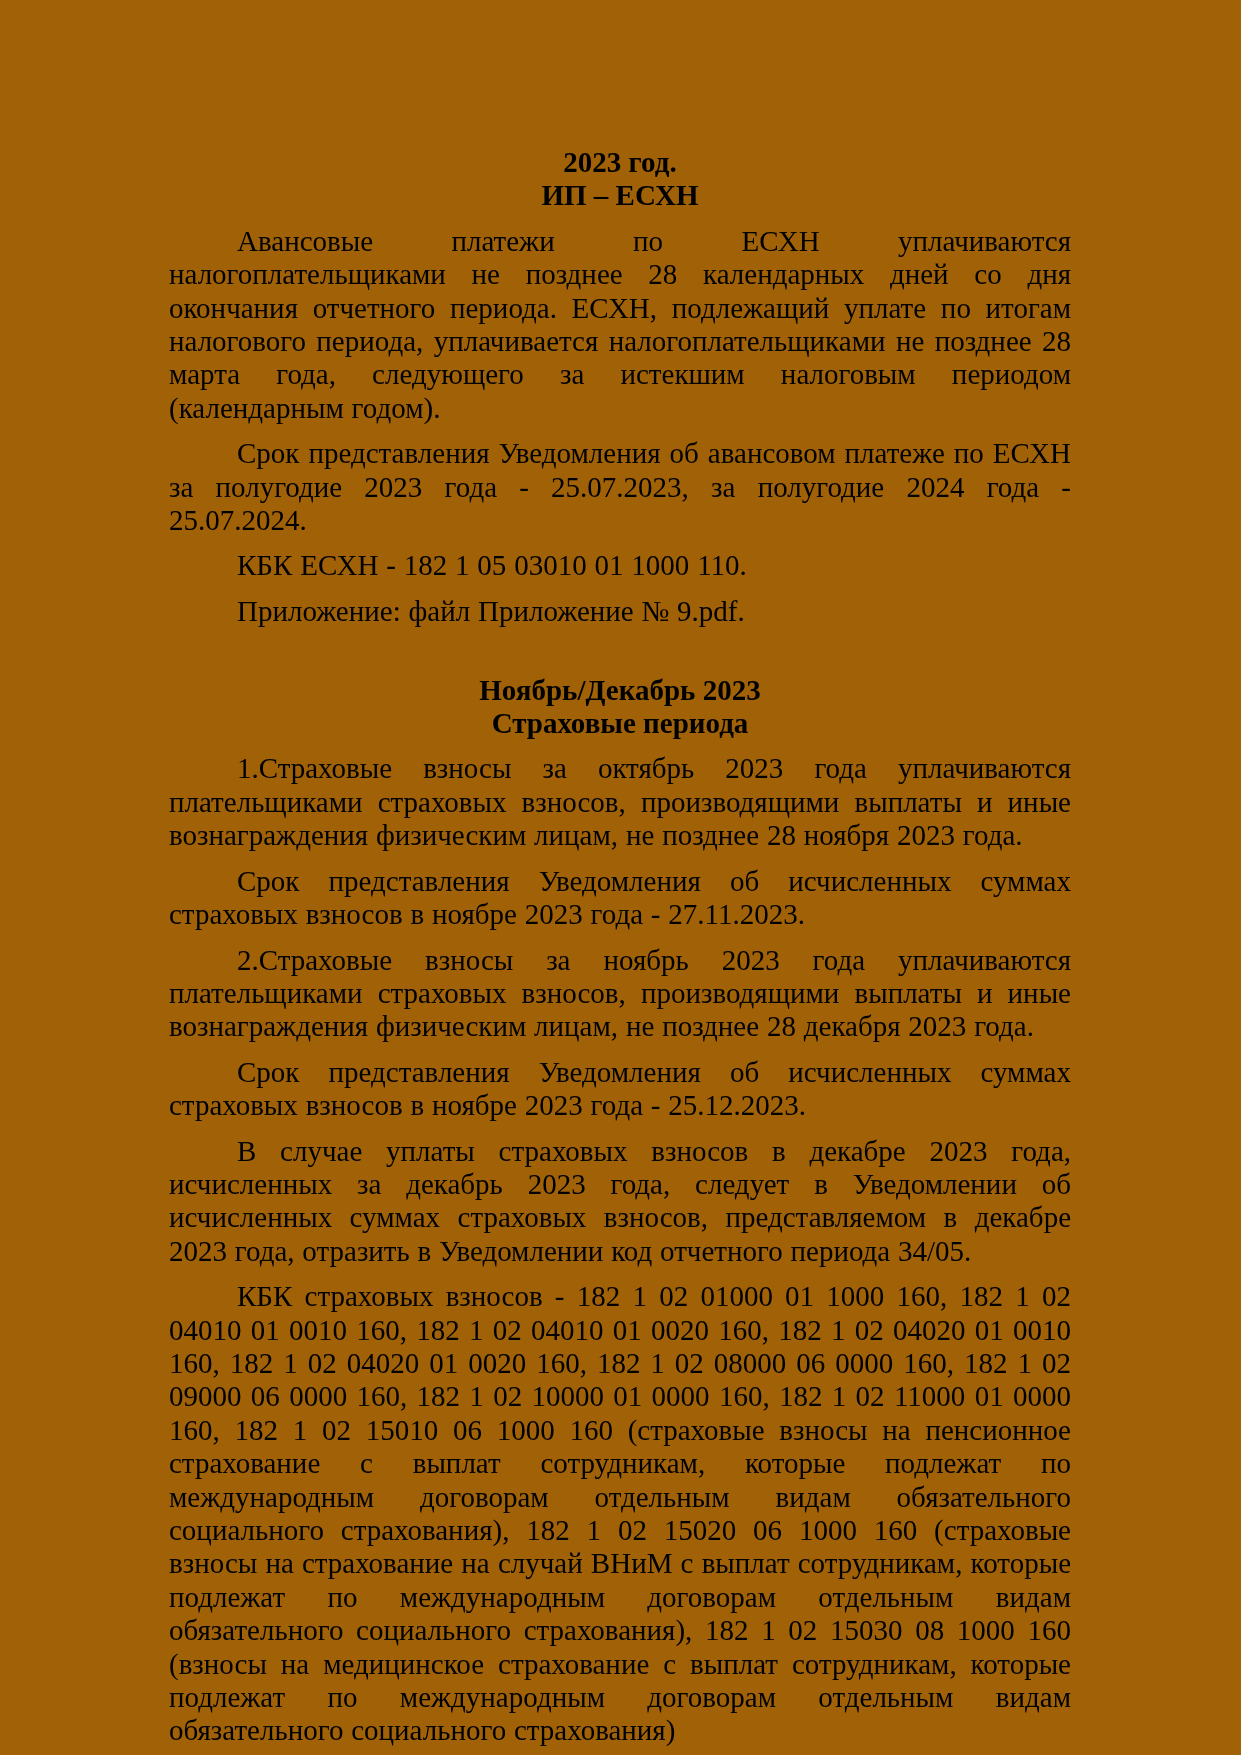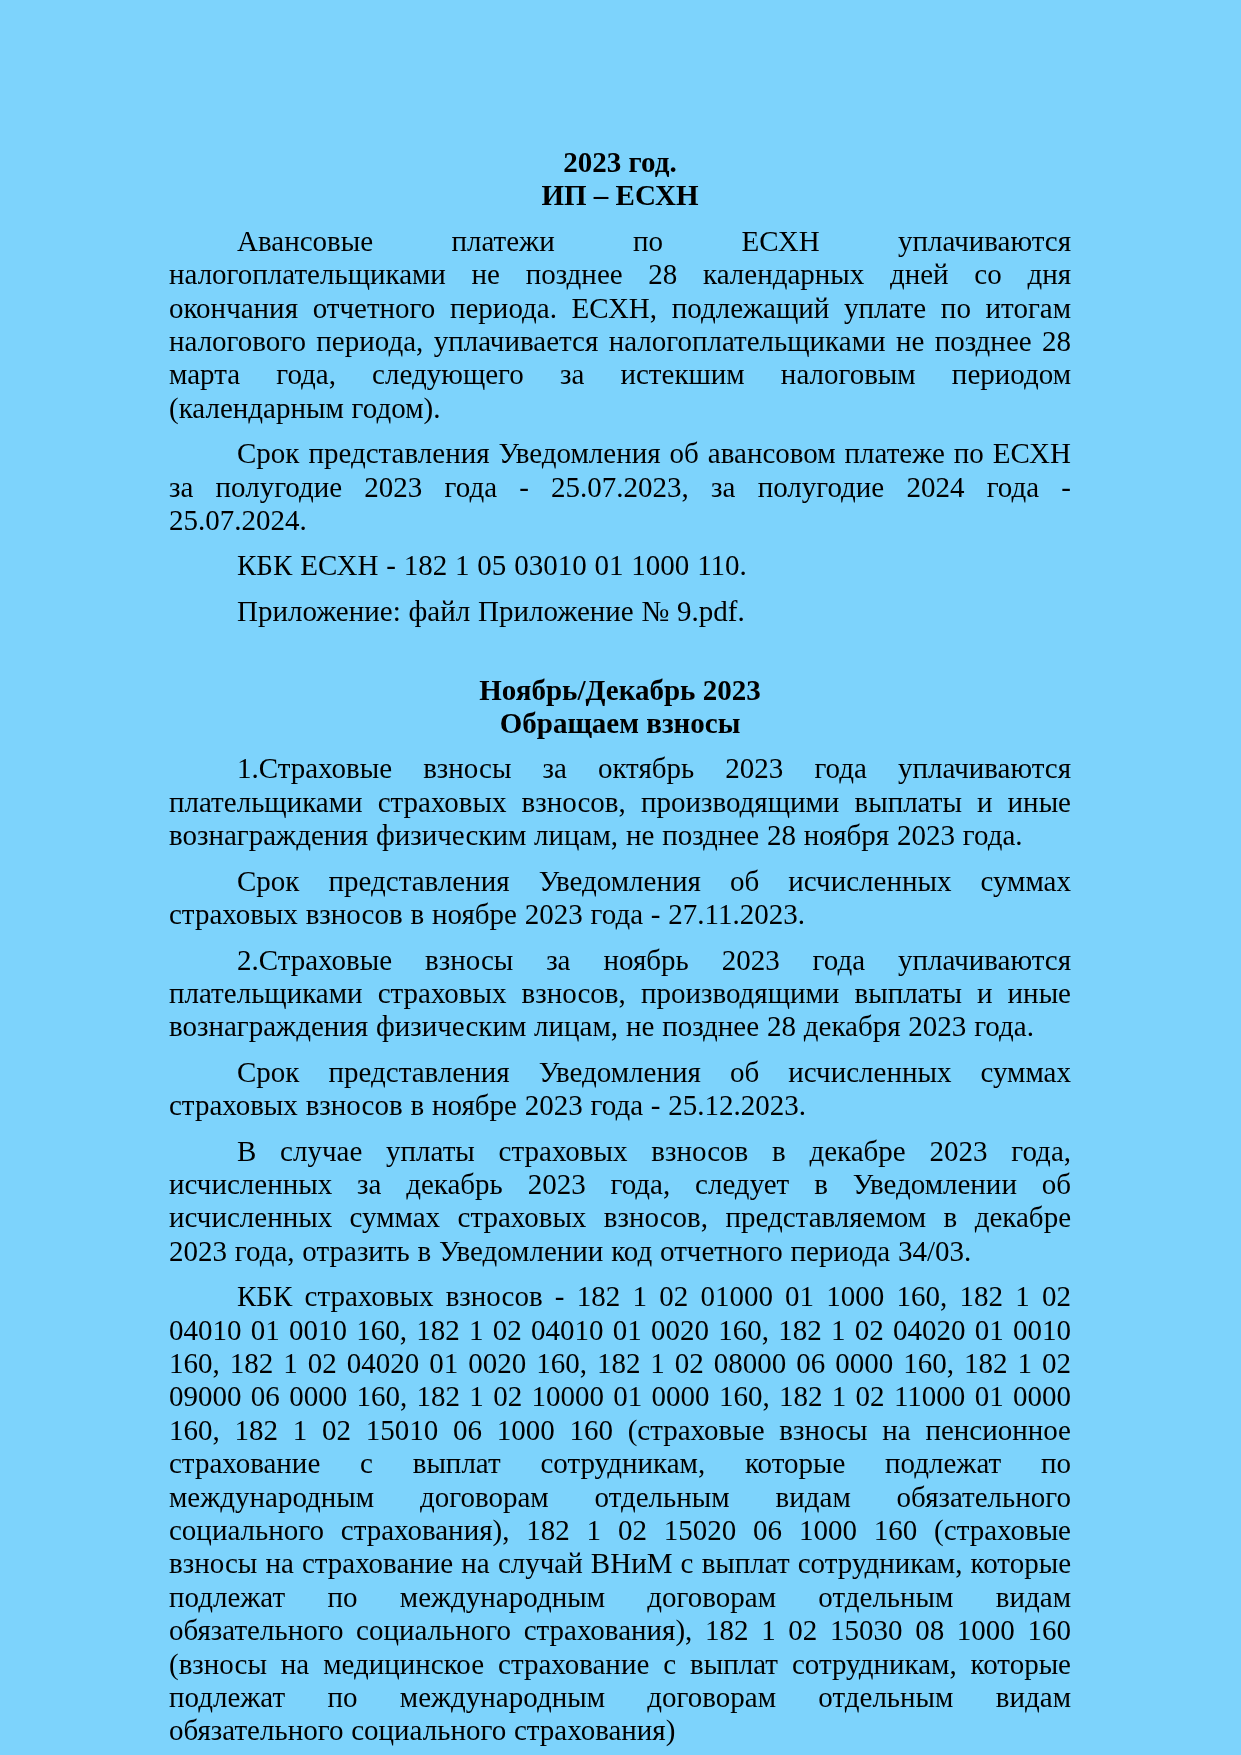--- a/index.html
+++ b/index.html
@@ -4,21 +4,21 @@
 <style>
   html, body {
     margin: 0;
     padding: 0;
     background: #ffffff;
   }
   .page {
     position: relative;
     width: 1241px;
     height: 1755px;
-    background: #7dd3fc;
+    background: #a16207;
     overflow: hidden;
     font-family: "Liberation Serif", "DejaVu Serif", serif;
     color: #000000;
   }
   .content {
     position: absolute;
     left: 157px;
     top: 146px;
     width: 926px;
     font-size: 29px;
@@ -51,24 +51,24 @@
     <h2 class="heading">ИП – ЕСХН</h2>
 
     <p class="para">Авансовые платежи по ЕСХН уплачиваются налогоплательщиками не позднее 28 календарных дней со дня окончания отчетного периода. ЕСХН, подлежащий уплате по итогам налогового периода, уплачивается налогоплательщиками не позднее 28 марта года, следующего за истекшим налоговым периодом (календарным годом).</p>
     <p class="para">Срок представления Уведомления об авансовом платеже по ЕСХН за полугодие 2023 года - 25.07.2023, за полугодие 2024 года - 25.07.2024.</p>
     <p class="para">КБК ЕСХН - 182 1 05 03010 01 1000 110.</p>
     <p class="para">Приложение: файл Приложение № 9.pdf.</p>
 
     <div class="section-gap"></div>
 
     <h2 class="heading">Ноябрь/Декабрь 2023</h2>
-    <h2 class="heading">Обращаем взносы</h2>
+    <h2 class="heading">Страховые периода</h2>
 
     <p class="para">1.Страховые взносы за октябрь 2023 года уплачиваются плательщиками страховых взносов, производящими выплаты и иные вознаграждения физическим лицам, не позднее 28 ноября 2023 года.</p>
     <p class="para">Срок представления Уведомления об исчисленных суммах страховых взносов в ноябре 2023 года - 27.11.2023.</p>
     <p class="para">2.Страховые взносы за ноябрь 2023 года уплачиваются плательщиками страховых взносов, производящими выплаты и иные вознаграждения физическим лицам, не позднее 28 декабря 2023 года.</p>
     <p class="para">Срок представления Уведомления об исчисленных суммах страховых взносов в ноябре 2023 года - 25.12.2023.</p>
-    <p class="para">В случае уплаты страховых взносов в декабре 2023 года, исчисленных за декабрь 2023 года, следует в Уведомлении об исчисленных суммах страховых взносов, представляемом в декабре 2023 года, отразить в Уведомлении код отчетного периода 34/03.</p>
+    <p class="para">В случае уплаты страховых взносов в декабре 2023 года, исчисленных за декабрь 2023 года, следует в Уведомлении об исчисленных суммах страховых взносов, представляемом в декабре 2023 года, отразить в Уведомлении код отчетного периода 34/05.</p>
     <p class="para">КБК страховых взносов - 182 1 02 01000 01 1000 160, 182 1 02 04010 01 0010 160, 182 1 02 04010 01 0020 160, 182 1 02 04020 01 0010 160, 182 1 02 04020 01 0020 160, 182 1 02 08000 06 0000 160, 182 1 02 09000 06 0000 160, 182 1 02 10000 01 0000 160, 182 1 02 11000 01 0000 160, 182 1 02 15010 06 1000 160 (страховые взносы на пенсионное страхование с выплат сотрудникам, которые подлежат по международным договорам отдельным видам обязательного социального страхования), 182 1 02 15020 06 1000 160 (страховые взносы на страхование на случай ВНиМ с выплат сотрудникам, которые подлежат по международным договорам отдельным видам обязательного социального страхования), 182 1 02 15030 08 1000 160 (взносы на медицинское страхование с выплат сотрудникам, которые подлежат по международным договорам отдельным видам обязательного социального страхования)</p>
     <p class="para">Приложение: файл Приложение № 5.pdf.</p>
 
   </div>
 </div>
 
 </body></html>

